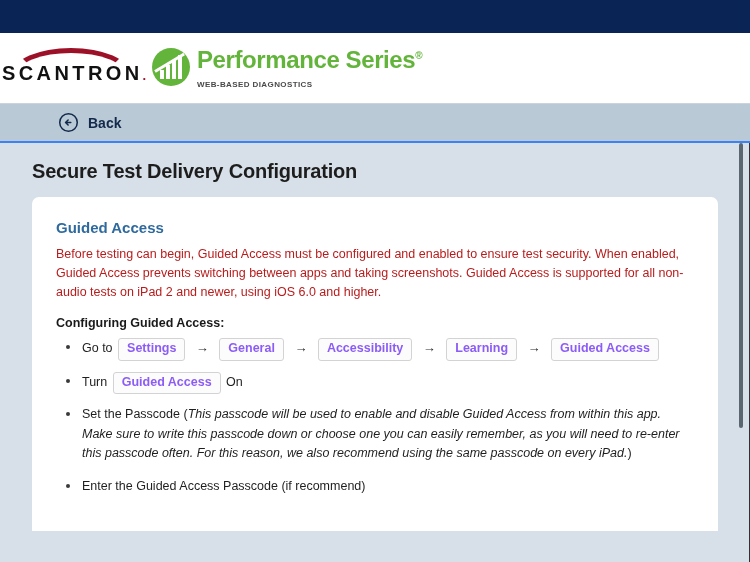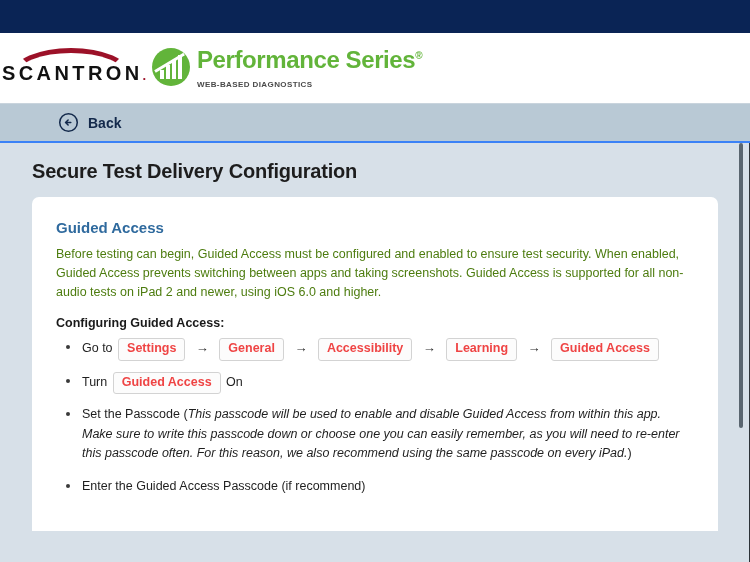--- a/index.html
+++ b/index.html
@@ -177,21 +177,21 @@
   h2.section-title {
     font-size: 15px;
     font-weight: bold;
     color: #2f6a9e;
     margin-bottom: 9px;
   }
 
   p.intro {
     font-size: 12.5px;
     line-height: 1.52;
-    color: #4d7c0f;
+    color: #b91c1c;
     margin-bottom: 14px;
   }
 
   h3.sub-head {
     font-size: 12.5px;
     font-weight: bold;
     color: #1a1a1a;
     margin-bottom: 8px;
   }
 
@@ -220,21 +220,21 @@
   }
 
   .chip {
     display: inline-block;
     border: 1px solid #d3d3d3;
     background: #fcfcfc;
     border-radius: 3px;
     padding: 2px 8px 3px 8px;
     font-size: 12.5px;
     font-weight: bold;
-    color: #ef4444;
+    color: #8b5cf6;
     margin: 0 2px;
     line-height: 1.25;
     vertical-align: baseline;
   }
   .arrow {
     display: inline-block;
     margin: 0 5px;
     font-size: 13px;
     color: #2b2b2b;
   }

